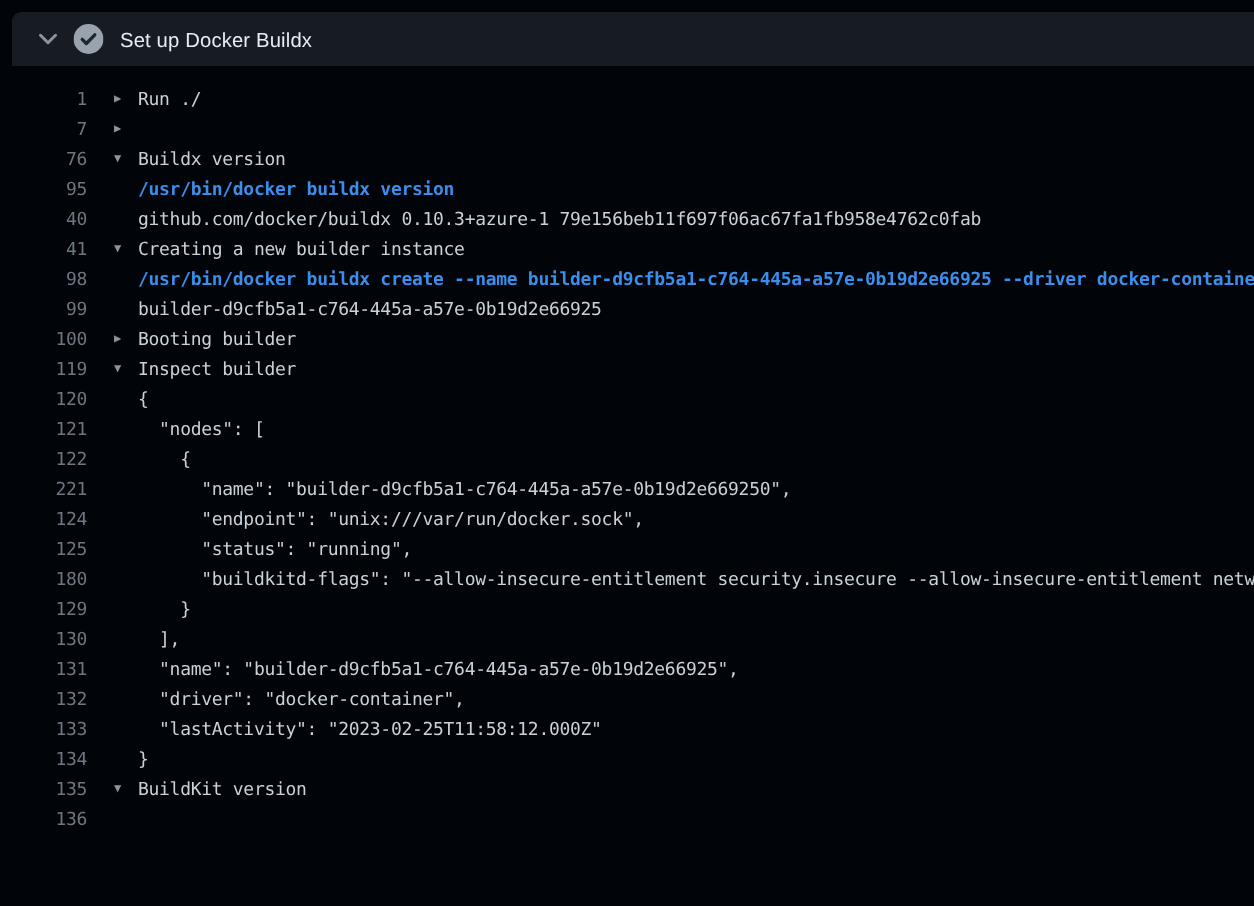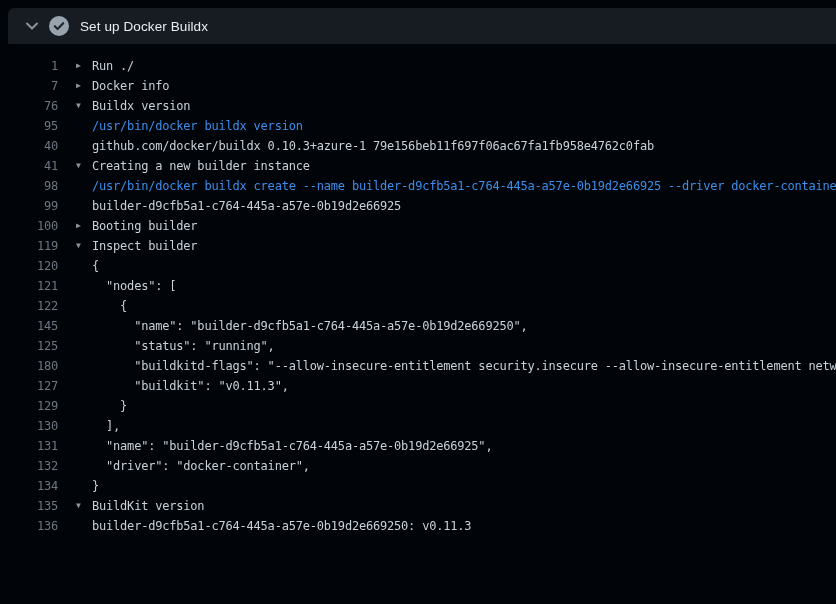--- a/index.html
+++ b/index.html
@@ -32,21 +32,21 @@
   .line-num{
     width:50px;flex:none;text-align:right;
     color:var(--line-number,#6e7681);cursor:pointer;
   }
   .disclosure{
     width:16px;margin-left:18px;flex:none;
     font-size:8px;color:var(--arrow-gray,#8b949e);
     display:flex;align-items:center;
   }
   .line-text{flex:1;min-width:0;color:var(--log-text,#c9d1d9);}
-  .log-row.command .line-text{color:var(--command-blue,#3b8eea);}
+  .log-row.command .line-text{color:var(--command-blue,#3b8eea);font-weight:bold;}
   .log-row.group{cursor:pointer;}
 </style>
 </head>
 <body>
 
 <div class="log-card">
   <div class="step-header">
     <span class="chevron">
       <svg width="12" height="8" viewBox="0 0 12 8">
         <path d="M1 1.5 L6 6.5 L11 1.5" fill="none" stroke="#8b949e" stroke-width="2" stroke-linecap="round" stroke-linejoin="round"></path>
@@ -63,21 +63,20 @@
 
   <div class="log-body" id="log-body">
       <div class="log-row group">
     <span class="line-num">1</span>
     <span class="disclosure">▶</span>
     <span class="line-text">Run ./</span>
   </div>
       <div class="log-row group">
     <span class="line-num">7</span>
     <span class="disclosure">▶</span>
-    <span class="line-text">Docker info</span>
   </div>
       <div class="log-row group">
     <span class="line-num">76</span>
     <span class="disclosure">▼</span>
     <span class="line-text">Buildx version</span>
   </div>
       <div class="log-row command">
     <span class="line-num">95</span>
     <span class="disclosure"></span>
     <span class="line-text">/usr/bin/docker buildx version</span>
@@ -121,38 +120,38 @@
     <span class="line-num">121</span>
     <span class="disclosure"></span>
     <span class="line-text">  "nodes": [</span>
   </div>
       <div class="log-row output">
     <span class="line-num">122</span>
     <span class="disclosure"></span>
     <span class="line-text">    {</span>
   </div>
       <div class="log-row output">
-    <span class="line-num">145</span>
+    <span class="line-num">221</span>
     <span class="disclosure"></span>
     <span class="line-text">      "name": "builder-d9cfb5a1-c764-445a-a57e-0b19d2e669250",</span>
+  </div>
+      <div class="log-row output">
+    <span class="line-num">124</span>
+    <span class="disclosure"></span>
+    <span class="line-text">      "endpoint": "unix:///var/run/docker.sock",</span>
   </div>
       <div class="log-row output">
     <span class="line-num">125</span>
     <span class="disclosure"></span>
     <span class="line-text">      "status": "running",</span>
   </div>
       <div class="log-row output">
     <span class="line-num">180</span>
     <span class="disclosure"></span>
     <span class="line-text">      "buildkitd-flags": "--allow-insecure-entitlement security.insecure --allow-insecure-entitlement network</span>
-  </div>
-      <div class="log-row output">
-    <span class="line-num">127</span>
-    <span class="disclosure"></span>
-    <span class="line-text">      "buildkit": "v0.11.3",</span>
   </div>
       <div class="log-row output">
     <span class="line-num">129</span>
     <span class="disclosure"></span>
     <span class="line-text">    }</span>
   </div>
       <div class="log-row output">
     <span class="line-num">130</span>
     <span class="disclosure"></span>
     <span class="line-text">  ],</span>
@@ -161,28 +160,32 @@
     <span class="line-num">131</span>
     <span class="disclosure"></span>
     <span class="line-text">  "name": "builder-d9cfb5a1-c764-445a-a57e-0b19d2e66925",</span>
   </div>
       <div class="log-row output">
     <span class="line-num">132</span>
     <span class="disclosure"></span>
     <span class="line-text">  "driver": "docker-container",</span>
   </div>
       <div class="log-row output">
+    <span class="line-num">133</span>
+    <span class="disclosure"></span>
+    <span class="line-text">  "lastActivity": "2023-02-25T11:58:12.000Z"</span>
+  </div>
+      <div class="log-row output">
     <span class="line-num">134</span>
     <span class="disclosure"></span>
     <span class="line-text">}</span>
   </div>
       <div class="log-row group">
     <span class="line-num">135</span>
     <span class="disclosure">▼</span>
     <span class="line-text">BuildKit version</span>
   </div>
       <div class="log-row output">
     <span class="line-num">136</span>
     <span class="disclosure"></span>
-    <span class="line-text">builder-d9cfb5a1-c764-445a-a57e-0b19d2e669250: v0.11.3</span>
   </div>
     </div>
 </div>
 
 </body></html>

